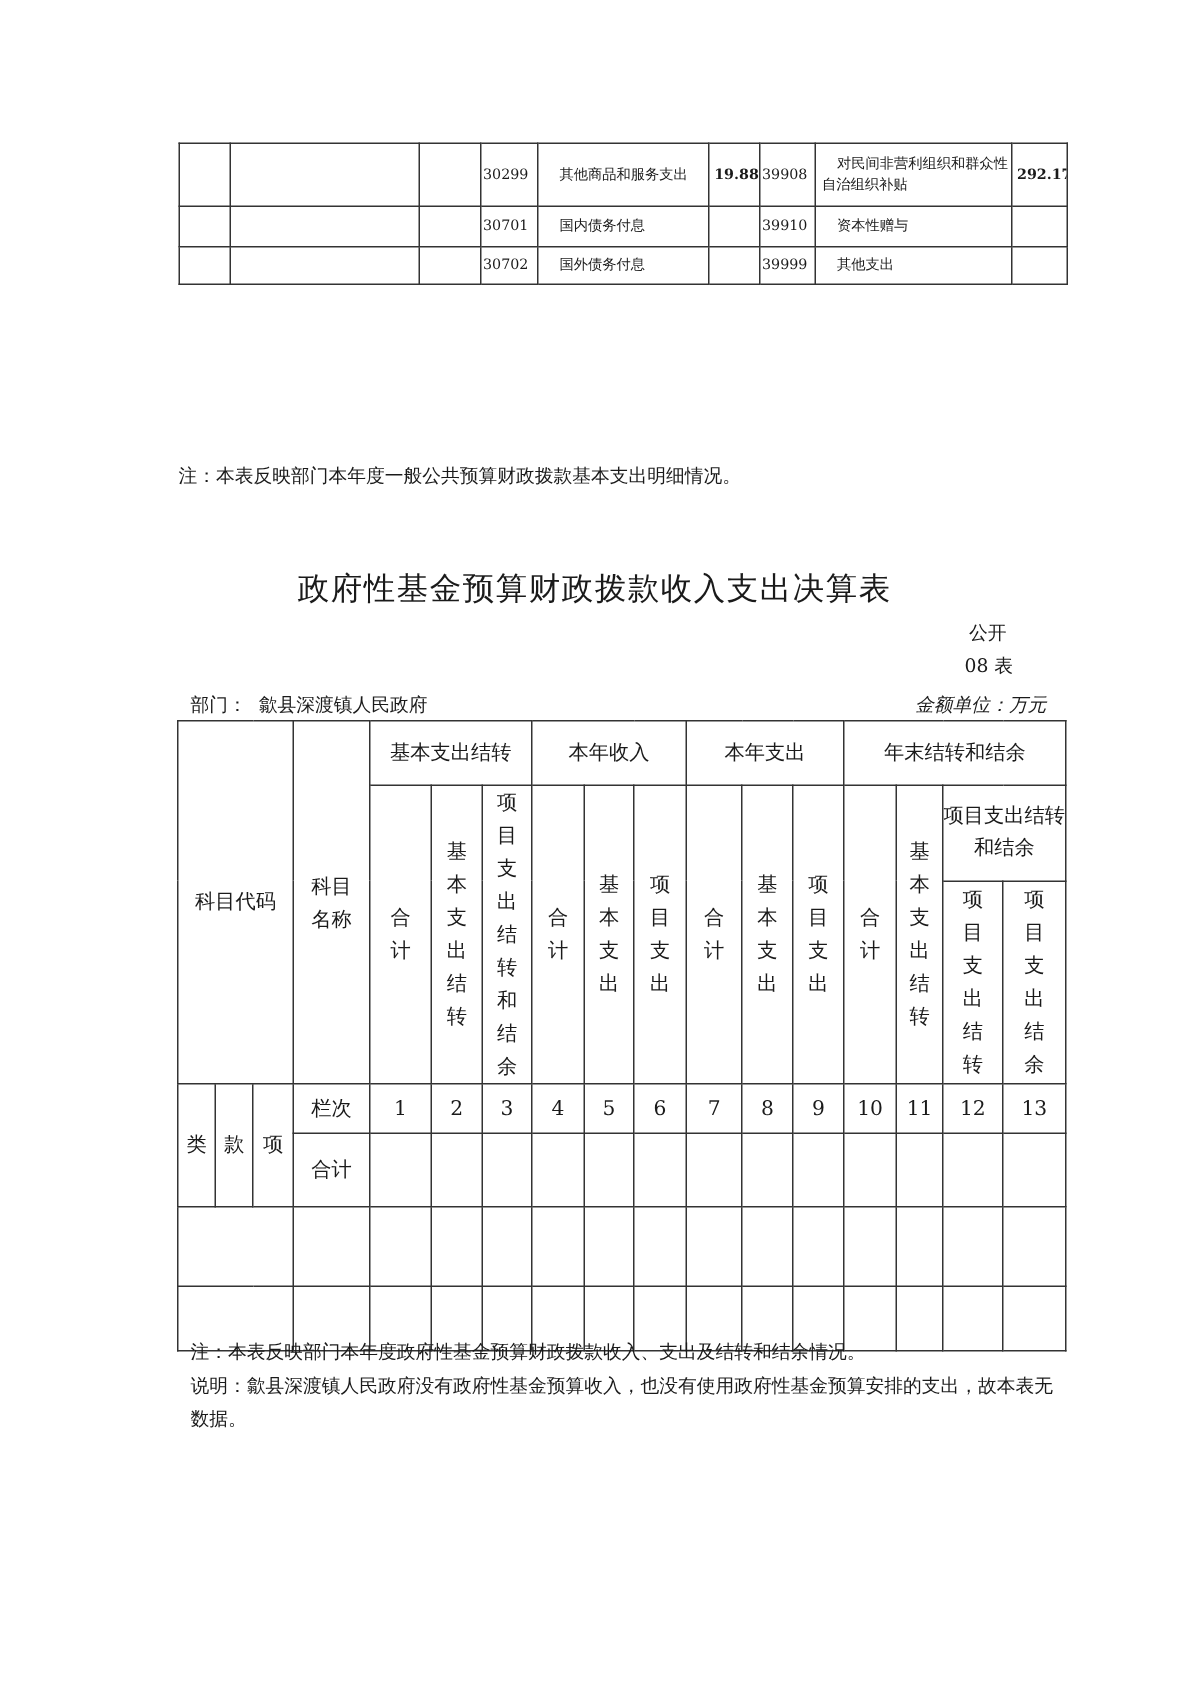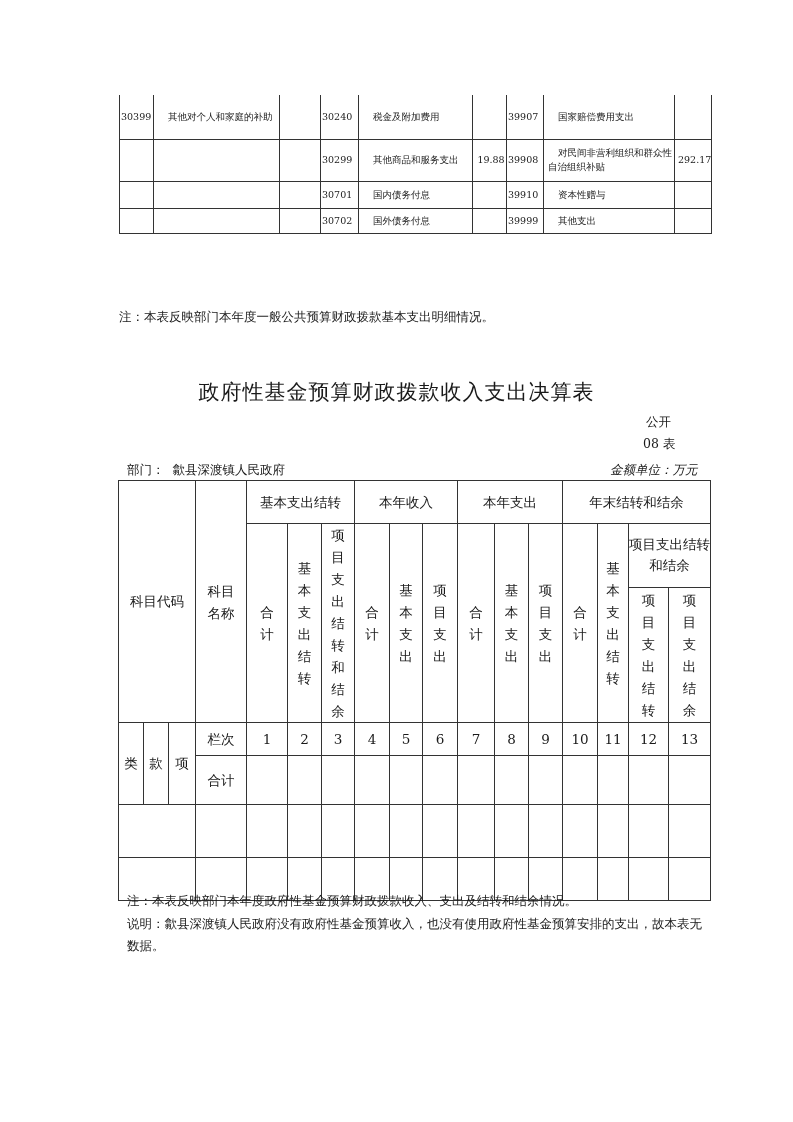--- a/index.html
+++ b/index.html
@@ -9,21 +9,21 @@
   table { border-collapse:collapse; position:absolute; table-layout:fixed; }
   td { border:1px solid #333; padding:0; vertical-align:middle; overflow:hidden; }
 
   
   #t1 { left:119px; top:95px; width:592px; font-size:9.5px; }
   #t1 td { line-height:14px; }
   #t1 tr.first td { border-top:none; }
   #t1 .code { text-align:left; padding-left:1px; font-size:9.5px; }
   #t1 .name { text-align:left; padding-left:4px; }
   #t1 .name.ind { text-indent:10px; }
-  #t1 .val { text-align:center; padding-left:3px; }
+  #t1 .val { text-align:center; padding-left:3px;font-weight:bold; }
   #t1 .center { text-align:center; }
   #t1 .num-wrap { text-align:right; padding-right:1px; word-break:break-all; }
 
   .note { font-size:12.5px; }
   .title { font-family:"DejaVu Sans","Liberation Sans",sans-serif; font-size:21px; font-weight:normal; letter-spacing:1px; }
 
   
   #t2 { left:118px; top:480px; width:592px; font-size:13.5px; }
   #t2 td { text-align:center; line-height:21px; }
   .stack { display:inline-block; width:1em; line-height:22px; word-break:break-all; }
@@ -37,31 +37,20 @@
       <col style="width:126px">
       <col style="width:41px">
     <col style="width:38px">
       <col style="width:114px">
       <col style="width:34px">
     <col style="width:37px">
       <col style="width:131px">
       <col style="width:37px">
   </colgroup>
   <tbody>
-      <tr class="first" style="height:44px">
-    <td class="code">30399</td>
-    <td class="name ind">其他对个人和家庭的补助</td>
-    <td class="val"></td>
-    <td class="code">30240</td>
-    <td class="name ind">税金及附加费用</td>
-    <td class="val"></td>
-    <td class="code">39907</td>
-    <td class="name ind">国家赔偿费用支出</td>
-    <td class="val"></td>
-  </tr>
   <tr style="height:42px">
     <td class="code"></td>
     <td class="name"></td>
     <td class="val"></td>
     <td class="code">30299</td>
     <td class="name ind">其他商品和服务支出</td>
     <td class="val">19.88</td>
     <td class="code">39908</td>
     <td class="name ind">对民间非营利组织和群众性自治组织补贴</td>
     <td class="val">292.17</td>

